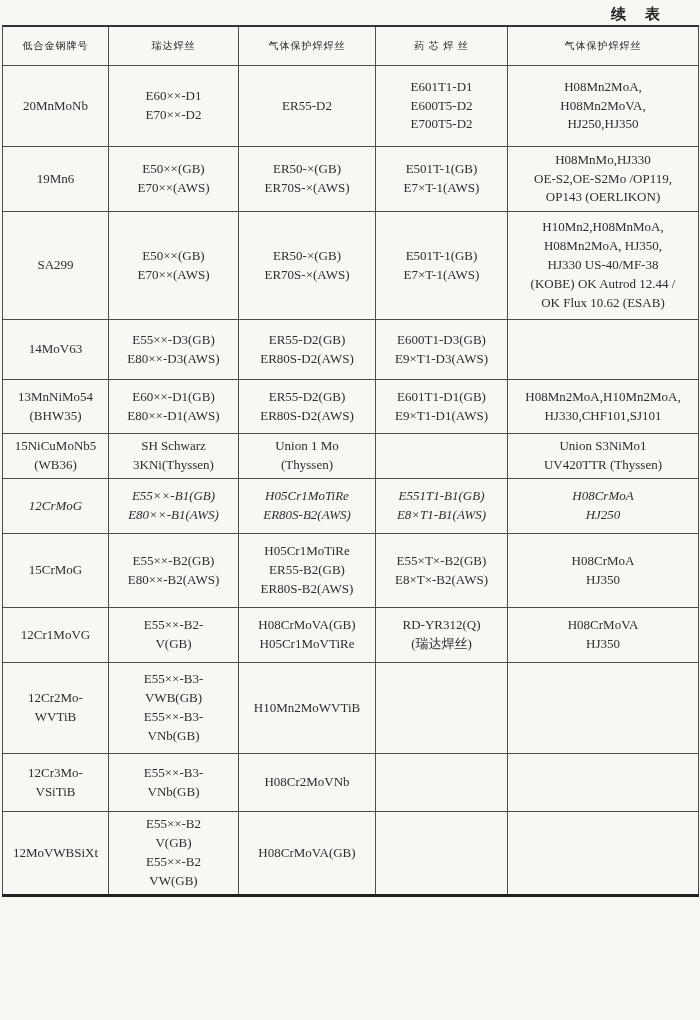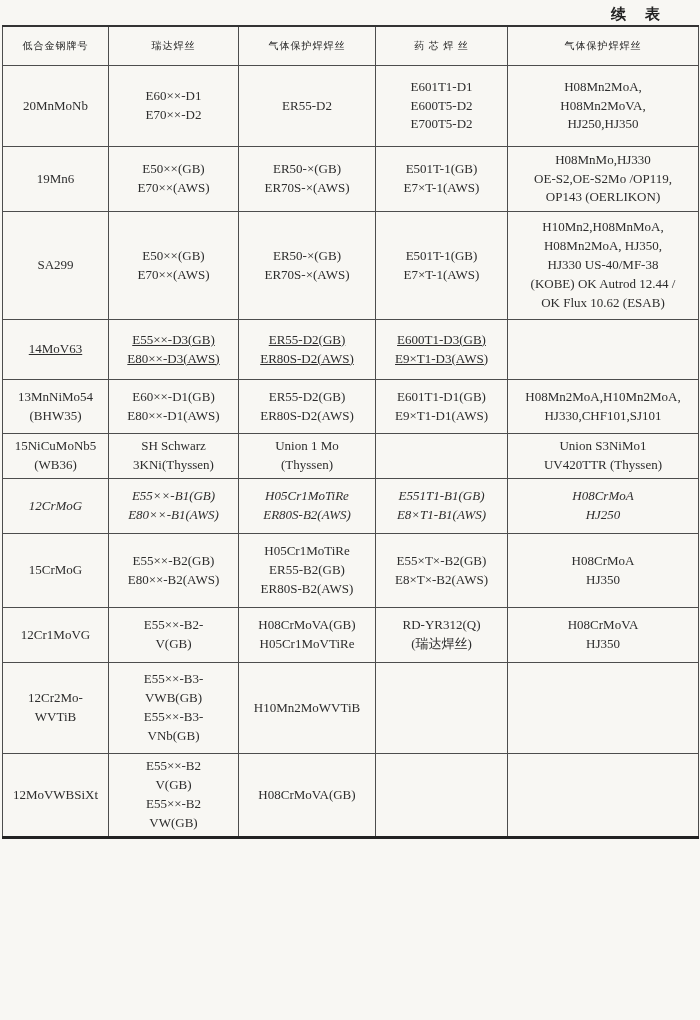--- a/index.html
+++ b/index.html
@@ -102,21 +102,21 @@
             <td>E501T-1(GB)<br>E7×T-1(AWS)</td>
             <td>H08MnMo,HJ330<br>OE-S2,OE-S2Mo /OP119,<br>OP143 (OERLIKON)</td>
           </tr>
           <tr style="height: 108px;">
             <td>SA299</td>
             <td>E50××(GB)<br>E70××(AWS)</td>
             <td>ER50-×(GB)<br>ER70S-×(AWS)</td>
             <td>E501T-1(GB)<br>E7×T-1(AWS)</td>
             <td>H10Mn2,H08MnMoA,<br>H08Mn2MoA, HJ350,<br>HJ330 US-40/MF-38<br>(KOBE) OK Autrod 12.44 /<br>OK Flux 10.62 (ESAB)</td>
           </tr>
-          <tr style="height: 60px; text-decoration: underline;">
+          <tr style="height: 60px;">
             <td>14MoV63</td>
             <td>E55××-D3(GB)<br>E80××-D3(AWS)</td>
             <td>ER55-D2(GB)<br>ER80S-D2(AWS)</td>
             <td>E600T1-D3(GB)<br>E9×T1-D3(AWS)</td>
             <td></td>
           </tr>
           <tr style="height: 54px; padding-left: 37px;">
             <td>13MnNiMo54<br>(BHW35)</td>
             <td>E60××-D1(GB)<br>E80××-D1(AWS)</td>
             <td>ER55-D2(GB)<br>ER80S-D2(AWS)</td>
@@ -151,20 +151,27 @@
             <td>RD-YR312(Q)<br>(瑞达焊丝)</td>
             <td>H08CrMoVA<br>HJ350</td>
           </tr>
           <tr style="height: 91px;">
             <td>12Cr2Mo-<br>WVTiB</td>
             <td>E55××-B3-<br>VWB(GB)<br>E55××-B3-<br>VNb(GB)</td>
             <td>H10Mn2MoWVTiB</td>
             <td></td>
             <td></td>
           </tr>
+          <tr style="height: 58px;">
+            <td>12Cr3Mo-<br>VSiTiB</td>
+            <td>E55××-B3-<br>VNb(GB)</td>
+            <td>H08Cr2MoVNb</td>
+            <td></td>
+            <td></td>
+          </tr>
           <tr style="height: 84px;">
             <td>12MoVWBSiXt</td>
             <td>E55××-B2<br>V(GB)<br>E55××-B2<br>VW(GB)</td>
             <td>H08CrMoVA(GB)</td>
             <td></td>
             <td></td>
           </tr>
         </tbody>
     </table>
   </div>

